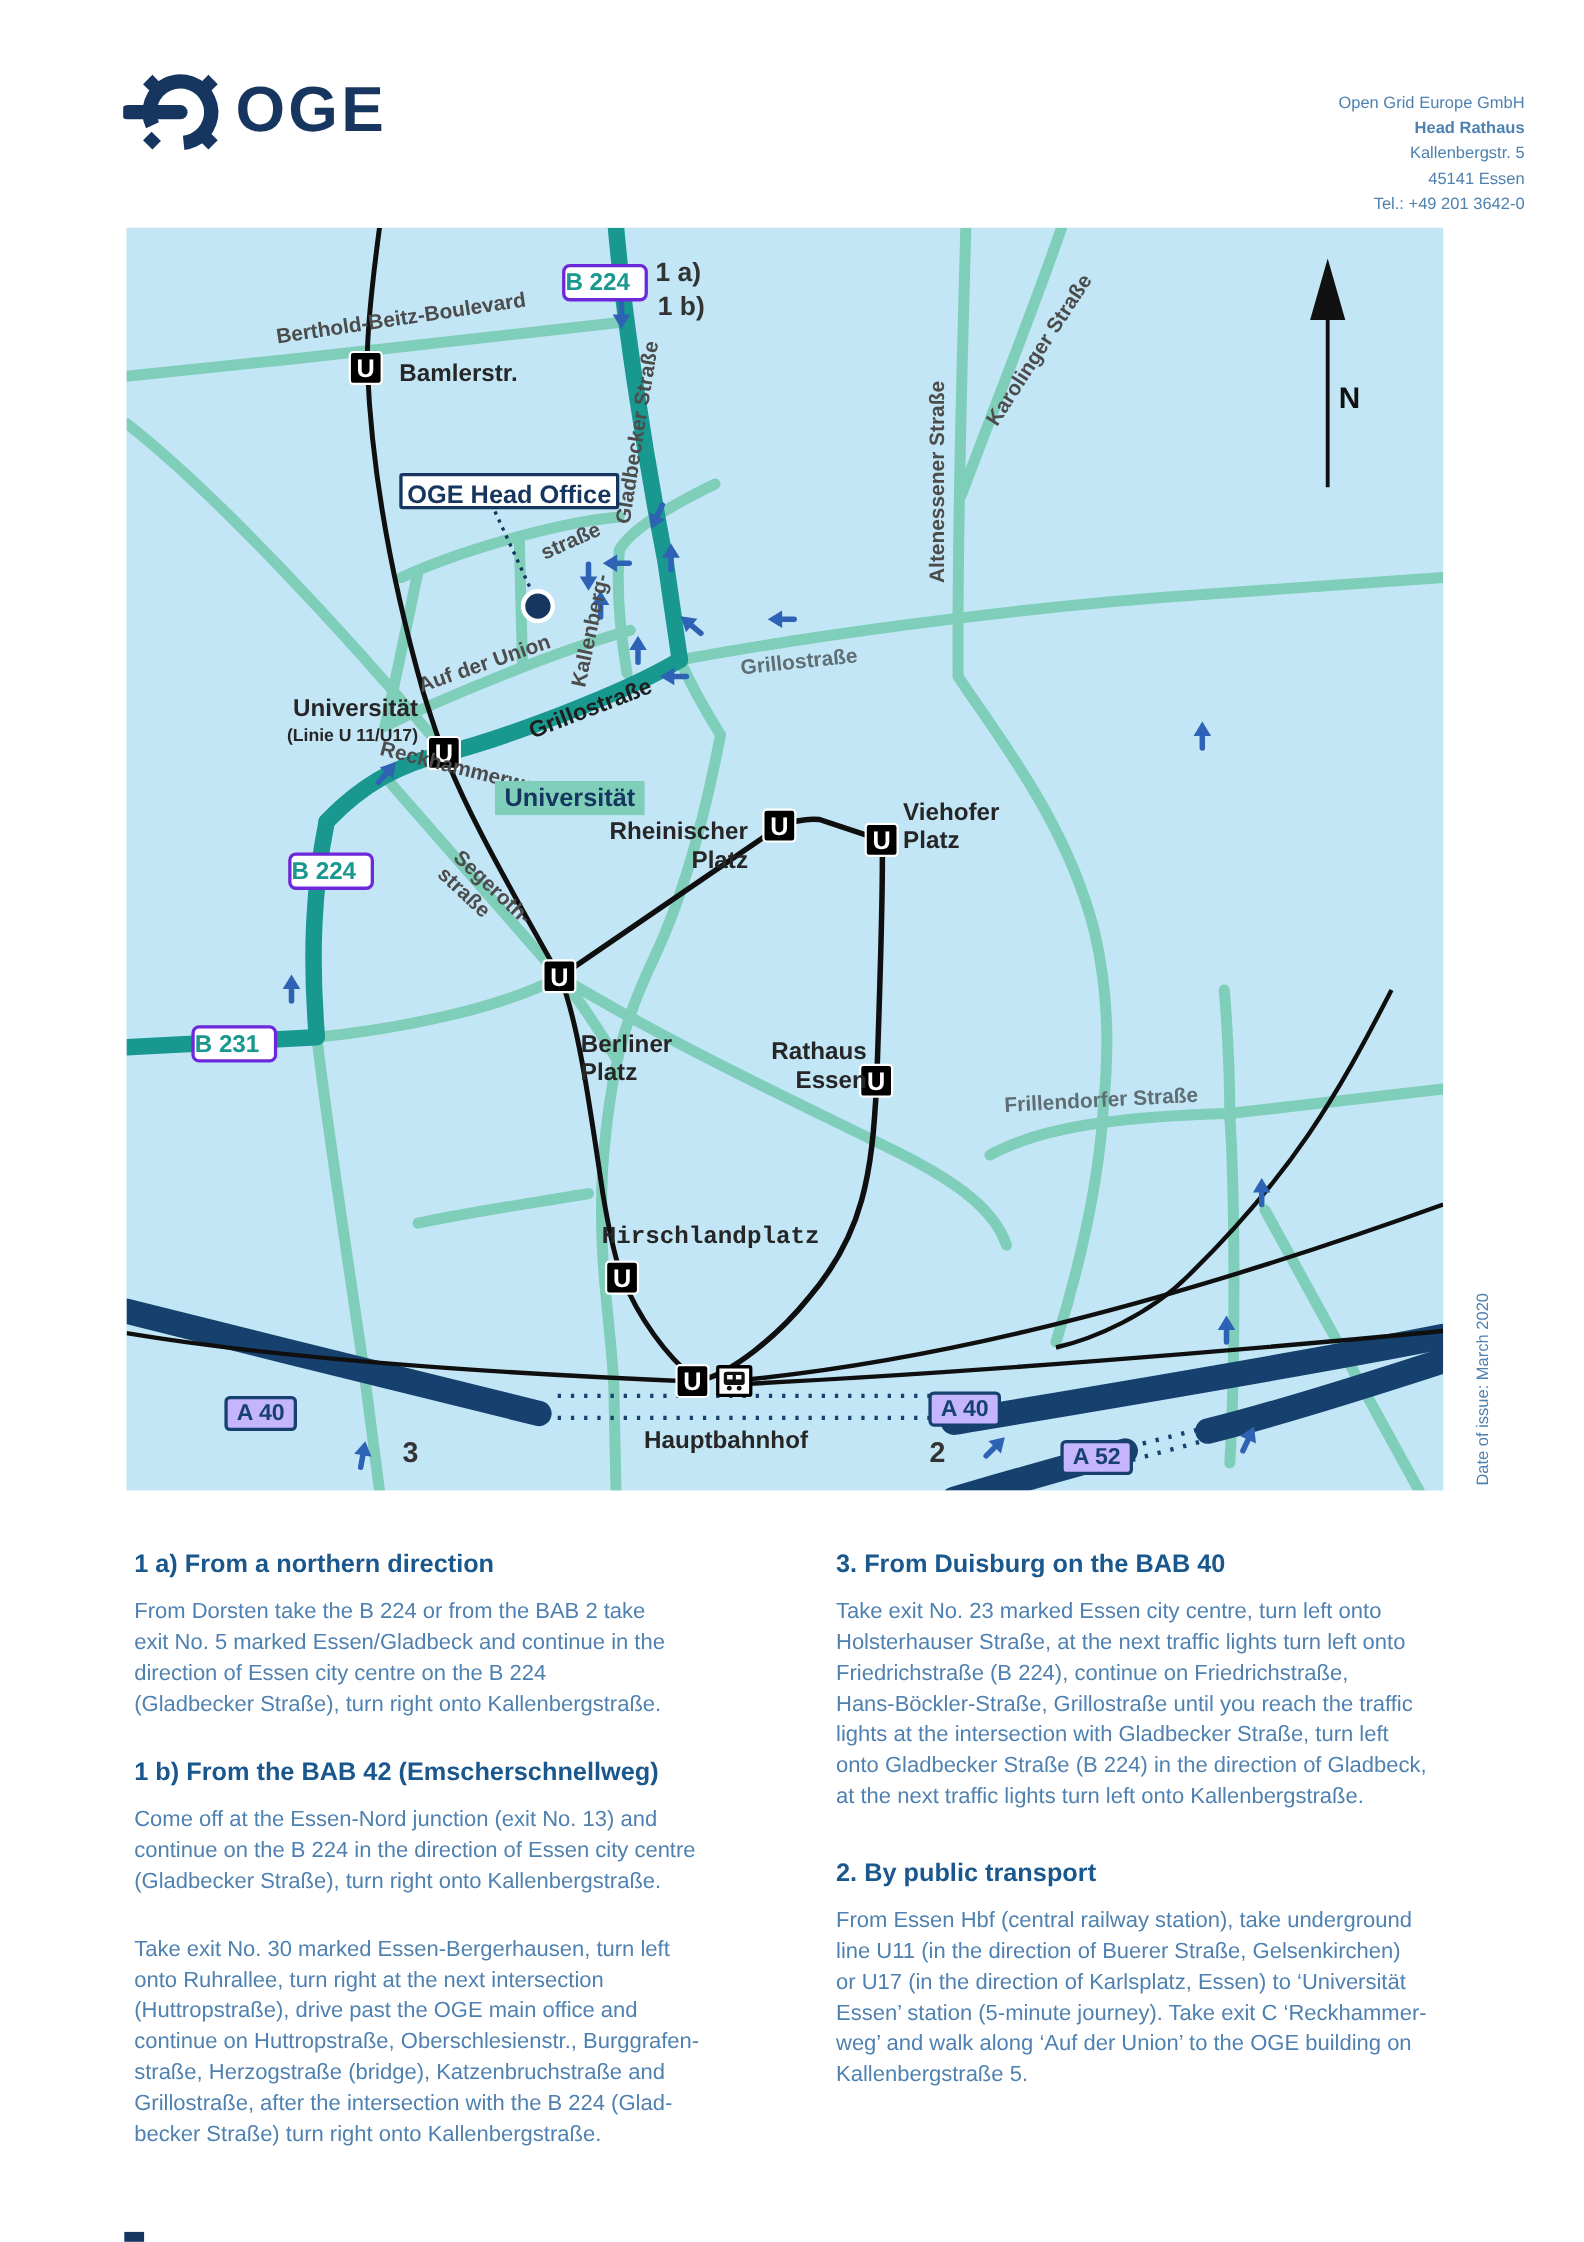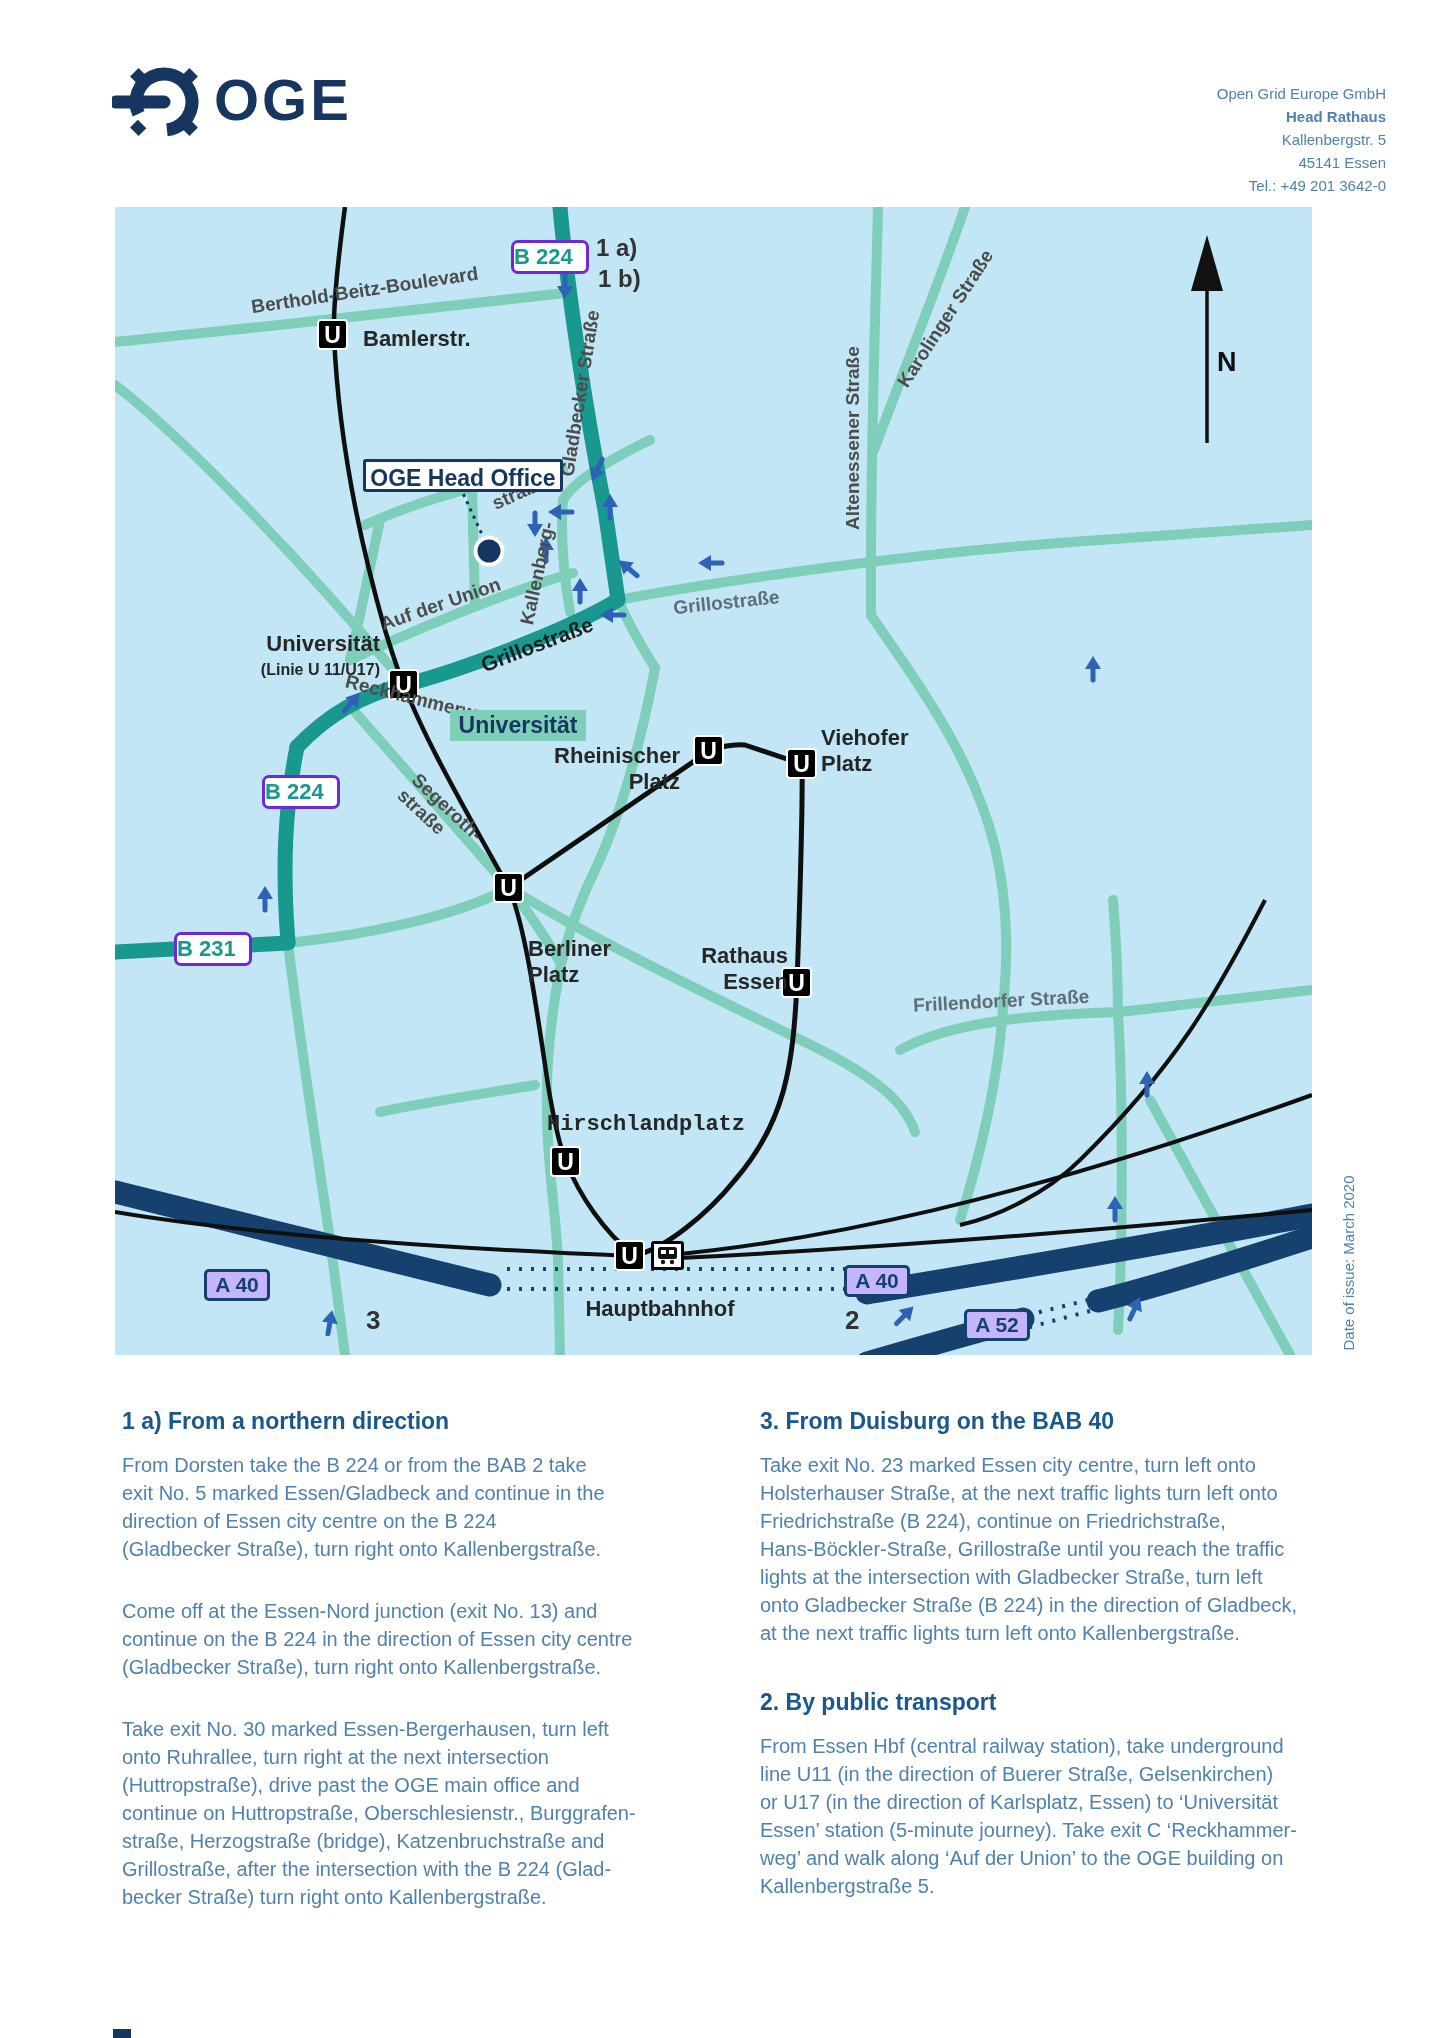--- a/index.html
+++ b/index.html
@@ -16,21 +16,21 @@
   .map-label{position:absolute;white-space:nowrap;}
   .street{font-size:19px;font-weight:600;color:#4c4c4c;}
   .street.gray{color:#5e6e74;font-weight:600;}
   .street.dark{color:#1d1d1d;font-weight:bold;font-size:21px;}
   .station{font-size:22px;font-weight:bold;color:#262626;line-height:26px;}
   .pre{white-space:pre-line;}
   .umark{position:absolute;width:31px;height:31px;background:#000;border:2px solid #fff;border-radius:4px;color:#fff;font-size:23px;font-weight:bold;text-align:center;line-height:29px;box-sizing:border-box;}
   .badge-b{position:absolute;background:#ffffff;border:3px solid #6d28d9;border-radius:7px;color:#18988f;font-weight:bold;font-size:22px;text-align:left;padding:1px 0;box-sizing:border-box;}
   .badge-a{position:absolute;background:#c4b5fd;border:3px solid #16416f;border-radius:5px;color:#16416f;font-weight:bold;font-size:21px;text-align:center;padding:1px 0;box-sizing:border-box;}
   .entry-num{position:absolute;font-size:24px;font-weight:bold;color:#333;}
-  #office-box{position:absolute;left:248px;top:223px;width:200px;height:33px;background:#fff;border:3px solid #16365f;border-radius:3px;color:#16365f;font-size:23px;font-weight:bold;text-align:center;line-height:32px;box-sizing:border-box;margin-top:29px;}
+  #office-box{position:absolute;left:248px;top:223px;width:200px;height:33px;background:#fff;border:3px solid #16365f;border-radius:3px;color:#16365f;font-size:23px;font-weight:bold;text-align:center;line-height:32px;box-sizing:border-box;}
   #uni-stop-box{position:absolute;left:335px;top:503px;width:136px;height:31px;background:#7fceba;color:#16365f;font-size:23px;font-weight:bold;text-align:center;line-height:31px;}
   #north-n{position:absolute;left:1102px;top:140px;font-size:27px;font-weight:bold;color:#111;}
   #train-box{position:absolute;left:536px;top:1034px;width:33px;height:29px;background:#fff;border:3px solid #000;border-radius:3px;box-sizing:border-box;}
   
   #date-note{position:absolute;left:1249px;top:1254px;width:200px;height:18px;transform:rotate(-90deg);font-size:15px;color:#4f81b0;text-align:center;}
   
   .col{position:absolute;top:1408px;}
   #col-left{left:122px;width:632px;}
   #col-right{left:760px;width:636px;}
   .sec-h{font-size:23px;font-weight:bold;color:#19578d;margin:0 0 16px 0;}
@@ -227,20 +227,21 @@
 </div>
 
 <div id="date-note">Date of issue: March 2020</div>
 
 <div id="col-left" class="col">
   <h2 class="sec-h">1 a) From a northern direction</h2>
   <p class="sec-p">From Dorsten take the B 224 or from the BAB 2 take
 exit No. 5 marked Essen/Gladbeck and continue in the
 direction of Essen city centre on the B 224
 (Gladbecker Straße), turn right onto Kallenbergstraße.</p>
+  <h2 class="sec-h">1 b) From the BAB 42 (Emscherschnellweg)</h2>
   <p class="sec-p">Come off at the Essen-Nord junction (exit No. 13) and
 continue on the B 224 in the direction of Essen city centre
 (Gladbecker Straße), turn right onto Kallenbergstraße.</p>
   <p class="sec-p">Take exit No. 30 marked Essen-Bergerhausen, turn left
 onto Ruhrallee, turn right at the next intersection
 (Huttropstraße), drive past the OGE main office and
 continue on Huttropstraße, Oberschlesienstr., Burggrafen-
 straße, Herzogstraße (bridge), Katzenbruchstraße and
 Grillostraße, after the intersection with the B 224 (Glad-
 becker Straße) turn right onto Kallenbergstraße.</p>

